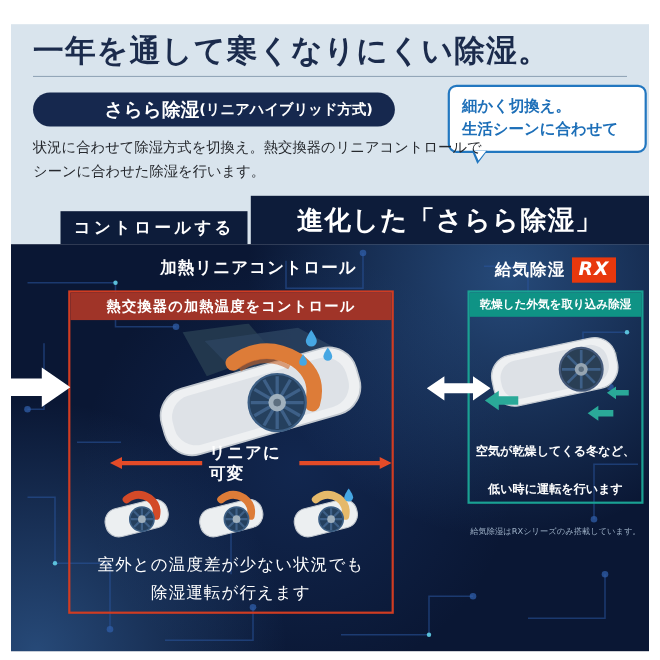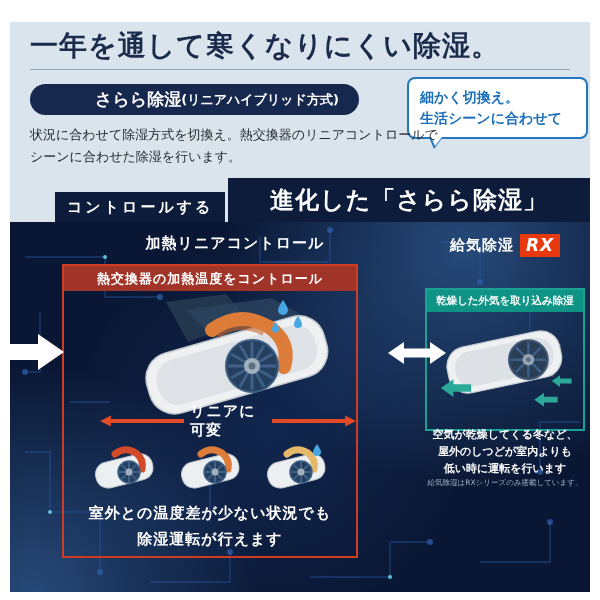--- a/index.html
+++ b/index.html
@@ -36,26 +36,26 @@
   .col-heading.left { left:52px; top:12px; width:346px; }
   .col-heading.right { left:415px; top:12px; width:160px; display:flex; align-items:center; justify-content:center; gap:6px; }
   .rx-badge { display:inline-block; background:#e8380d; color:#fff; font-style:italic; font-weight:bold; font-size:17px; line-height:1.25; padding:1px 6px; }
 
   .red-box { position:absolute; left:52px; top:42px; width:296px; height:294px; border:2px solid #d03c22; z-index:2; }
   .red-box-header { height:25px; background:#a03428; color:#fff; font-size:13px; font-weight:bold; display:flex; align-items:center; justify-content:center; letter-spacing:1px; }
   .ac-main { position:absolute; left:62px; top:28px; }
   .linear-row { position:absolute; left:0; top:136px; width:100%; display:flex; align-items:center; justify-content:center; gap:6px;padding-left:36px; }
   .linear-label { color:#fff; font-size:15px; font-weight:bold; letter-spacing:1px; }
   .mini-row { position:absolute; left:0; top:174px; width:100%; display:flex; justify-content:center; gap:16px; }
-  .red-caption { position:absolute; left:0; top:234px; width:100%; text-align:center; color:#fff; font-size:15px; font-weight:bold; line-height:1.75; letter-spacing:1px; }
+  .red-caption { position:absolute; left:0; top:234px; width:100%; text-align:center; color:#fff; font-size:15px; font-weight:normal; line-height:1.75; letter-spacing:1px; }
 
   .arrow-in { position:absolute; left:0; top:110px; z-index:5; }
   .exchange-arrow { position:absolute; left:378px; top:116px; z-index:5; }
 
-  .teal-box { position:absolute; left:415px; top:42px; width:160px; height:143px; border:2px solid #1aa193; z-index:2;margin-top:24px; }
+  .teal-box { position:absolute; left:415px; top:42px; width:160px; height:194px; border:2px solid #1aa193; z-index:2; }
   .teal-box-header { height:22px; background:#0f9385; color:#fff; font-size:10.5px; font-weight:bold; display:flex; align-items:center; justify-content:center; }
   .ac-right { position:absolute; left:6px; top:26px; }
   .teal-caption { position:absolute; left:0; top:136px; width:100%; text-align:center; color:#fff; font-size:11px; font-weight:bold; line-height:1.55; }
   .footnote { position:absolute; left:411px; top:256px; width:168px; text-align:center; font-size:7.5px; color:#9db0c6; white-space:nowrap; z-index:3; }
 </style>
 </head>
 <body>
 
 <div class="page">
 
@@ -252,21 +252,21 @@
         </g>
         <g fill="#2aa998">
           <polygon transform="translate(8,64) scale(1.3)" points="0,7 10,0 10,4 24,4 24,10 10,10 10,14"></polygon>
           <polygon transform="translate(104,78)" points="0,7 10,0 10,4 24,4 24,10 10,10 10,14"></polygon>
           <polygon transform="translate(122,60) scale(0.85)" points="0,7 10,0 10,4 24,4 24,10 10,10 10,14"></polygon>
         </g>
       </svg>
 
       <div class="teal-caption">
         <span>空気が乾燥してくる冬など、</span><br>
-        <span>屋外のしつどが室内よりも</span><br>
+        <br>
         <span>低い時に運転を行います</span>
       </div>
     </div>
 
     <div class="footnote">給気除湿はRXシリーズのみ搭載しています。</div>
 
   </div>
 </div>
 
 </body></html>

